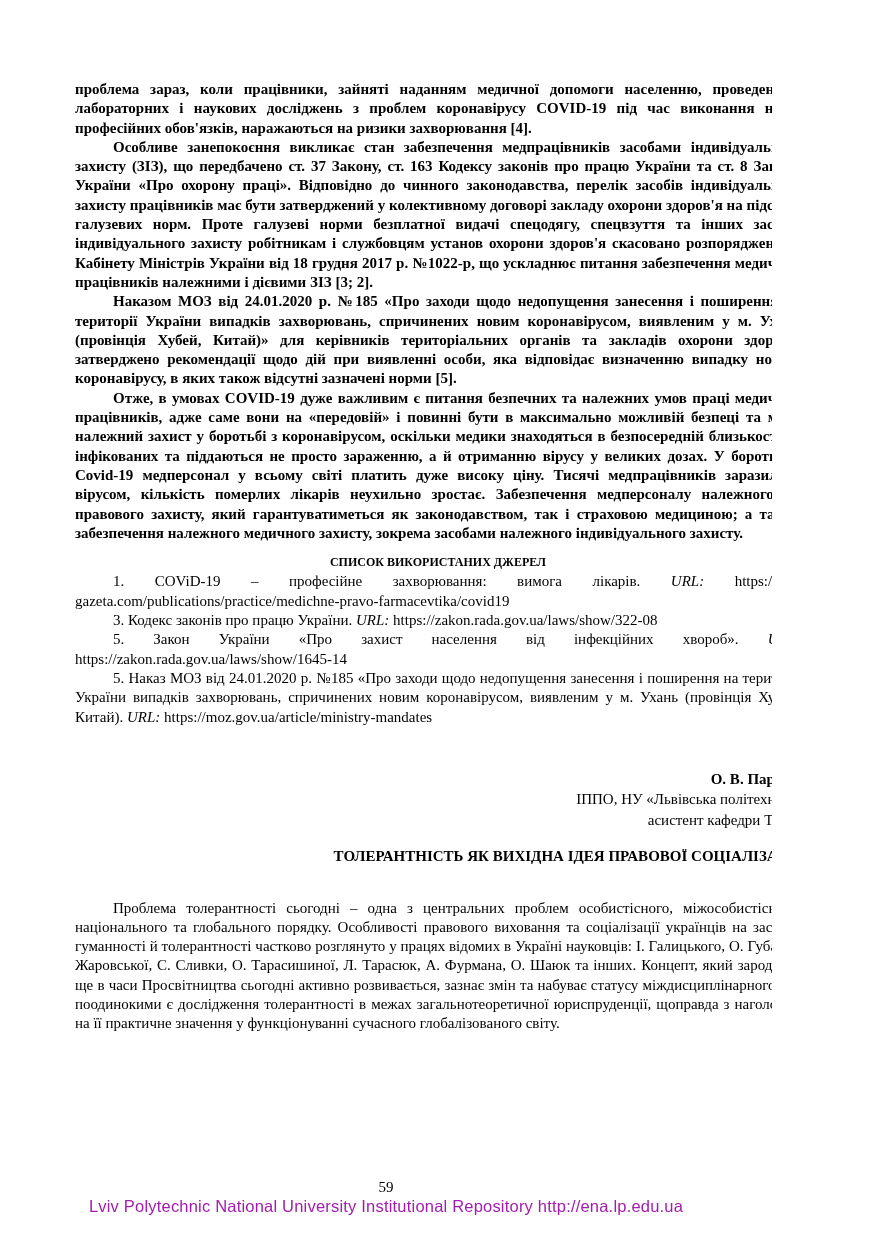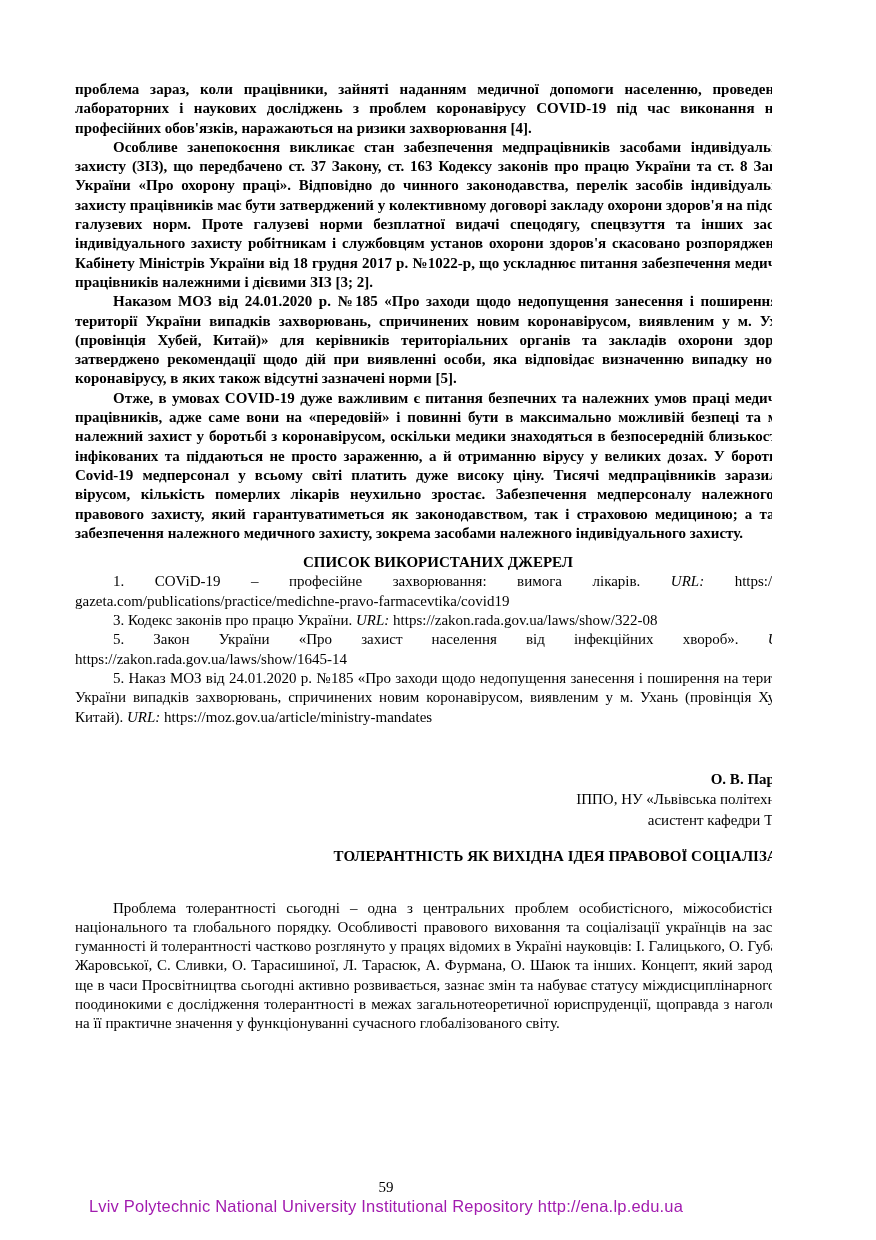--- a/index.html
+++ b/index.html
@@ -27,21 +27,21 @@
     font-size: 15px;
     line-height: 19.3px;
     text-align: justify;
     text-indent: 38px;
     hyphens: auto;
   }
   .noindent { text-indent: 0; }
   .bold-para { font-weight: bold; }
   .refs-heading {
     margin: 10px 0 0 0;
-    font-size: 15px;
+    font-size: 12px;
     line-height: 19.3px;
     font-weight: bold;
     text-align: center;
   }
   .ref { overflow-wrap: break-word; }
   .italic { font-style: italic; }
   .author-block {
     margin-top: 42px;
     text-align: right;
     font-size: 15px;

